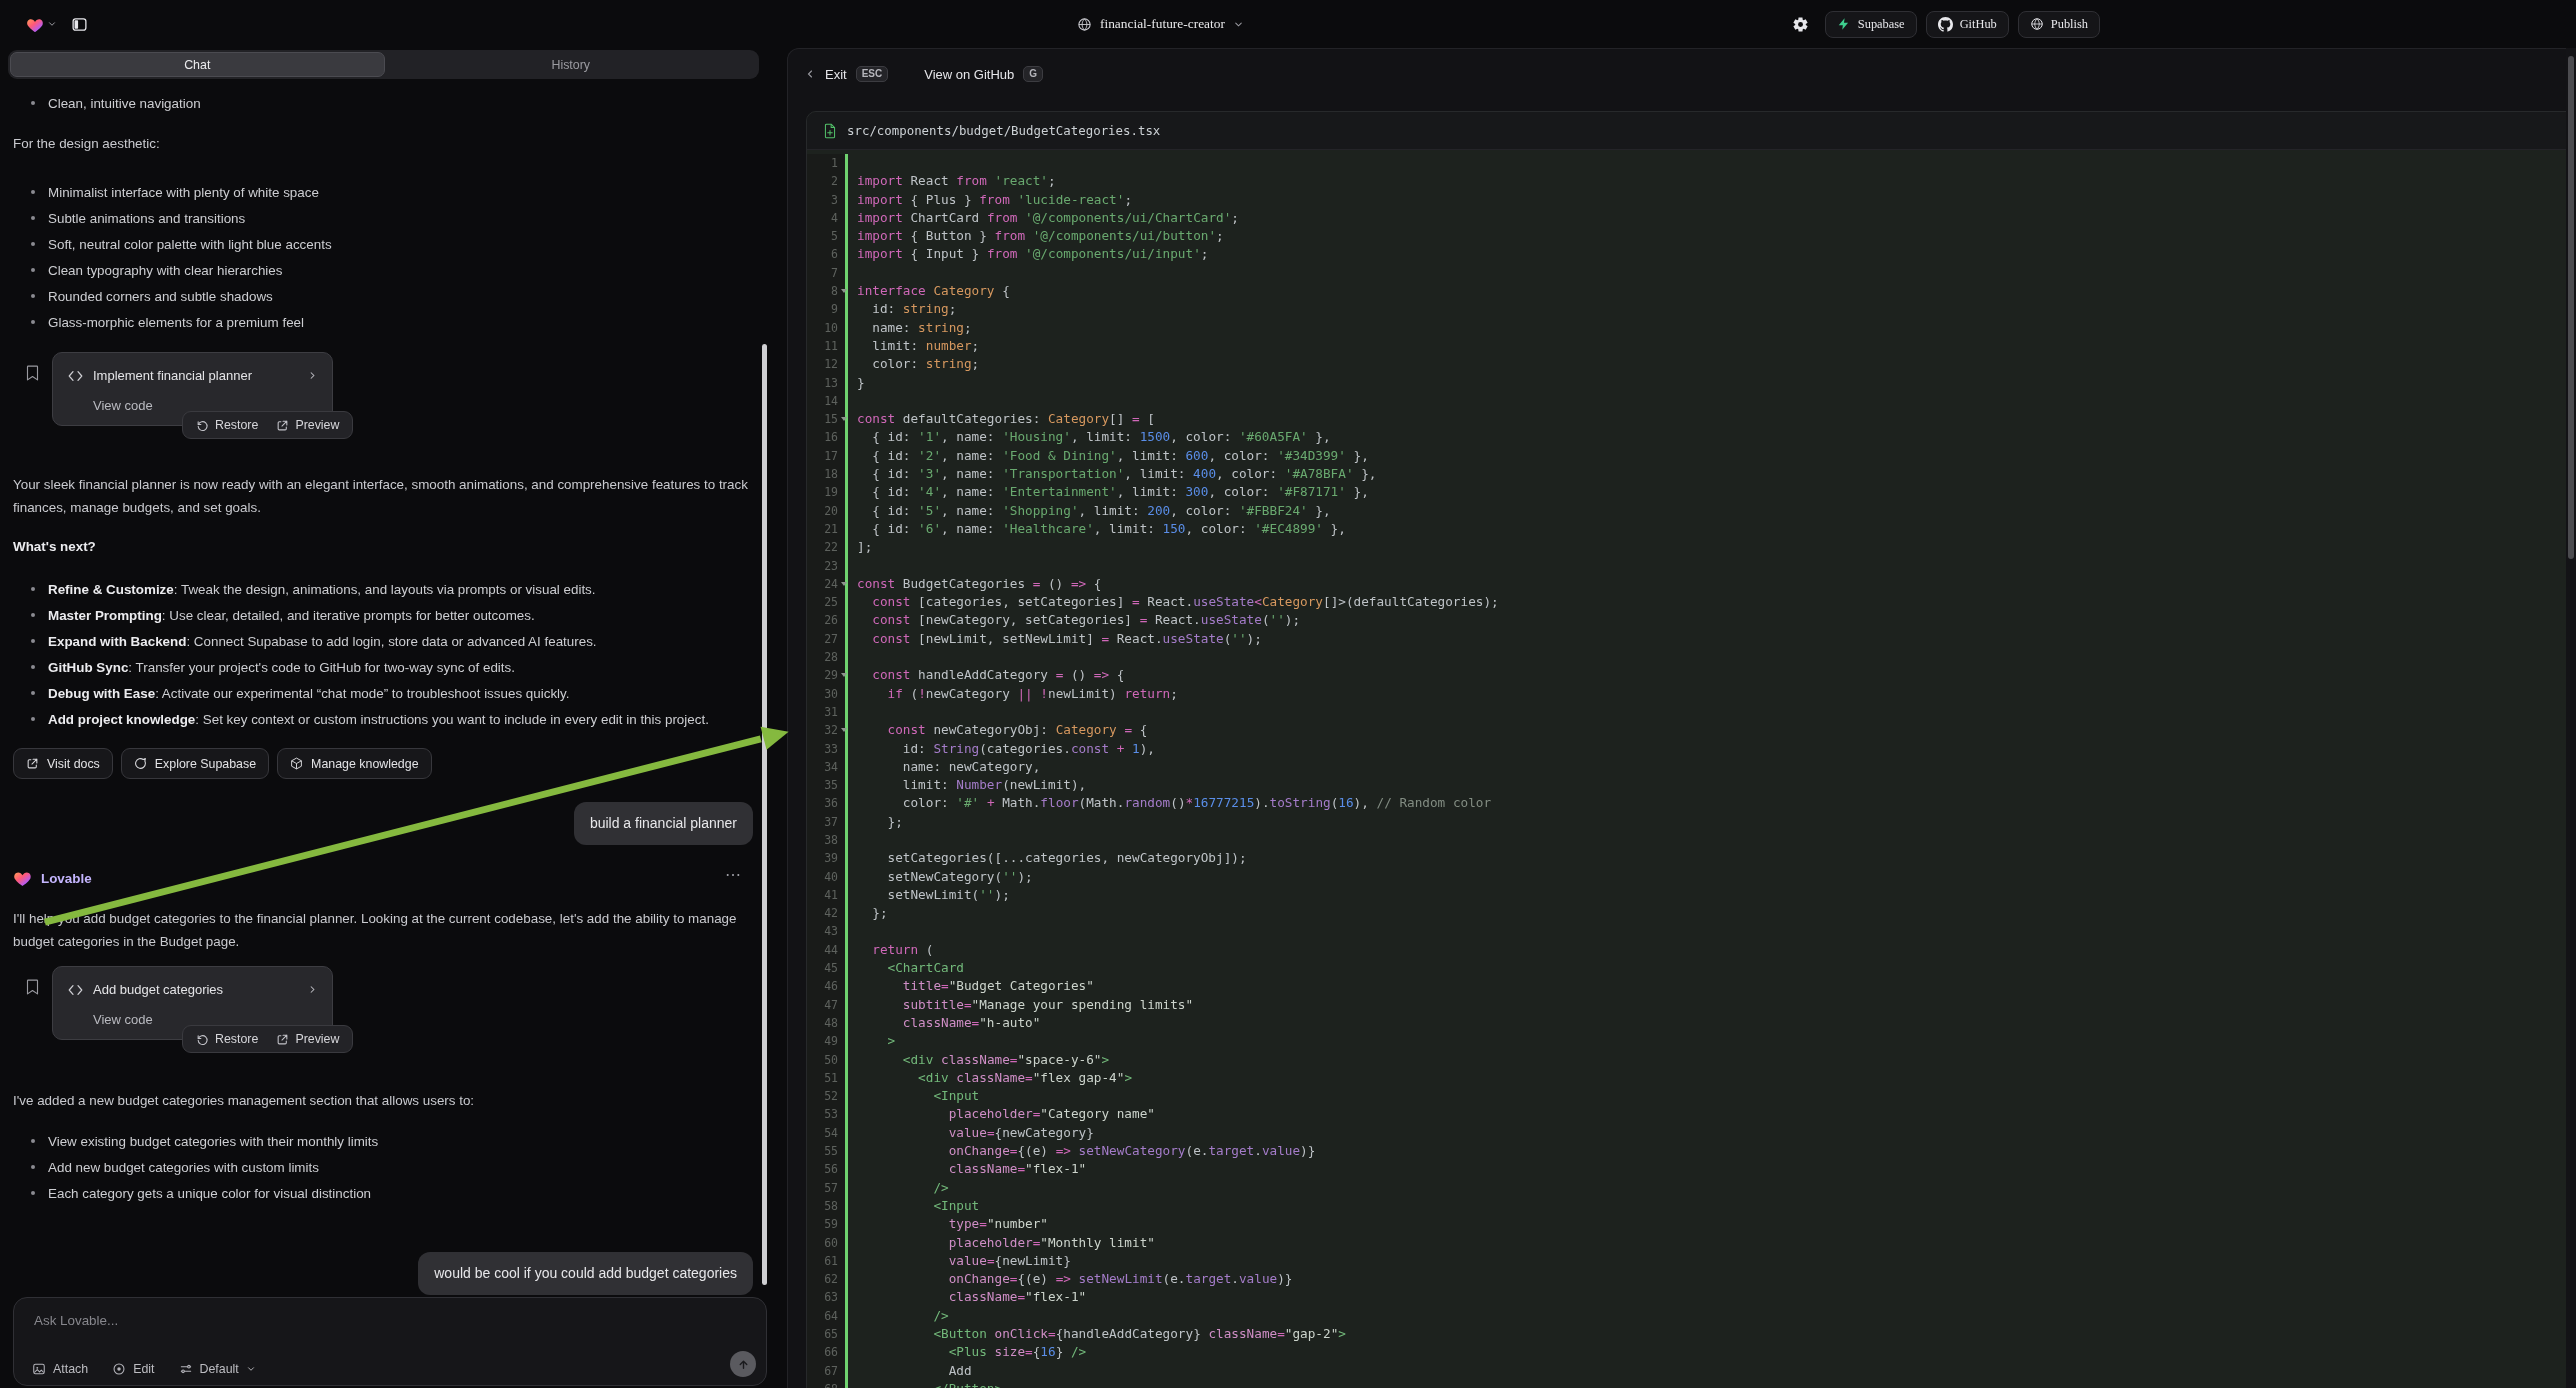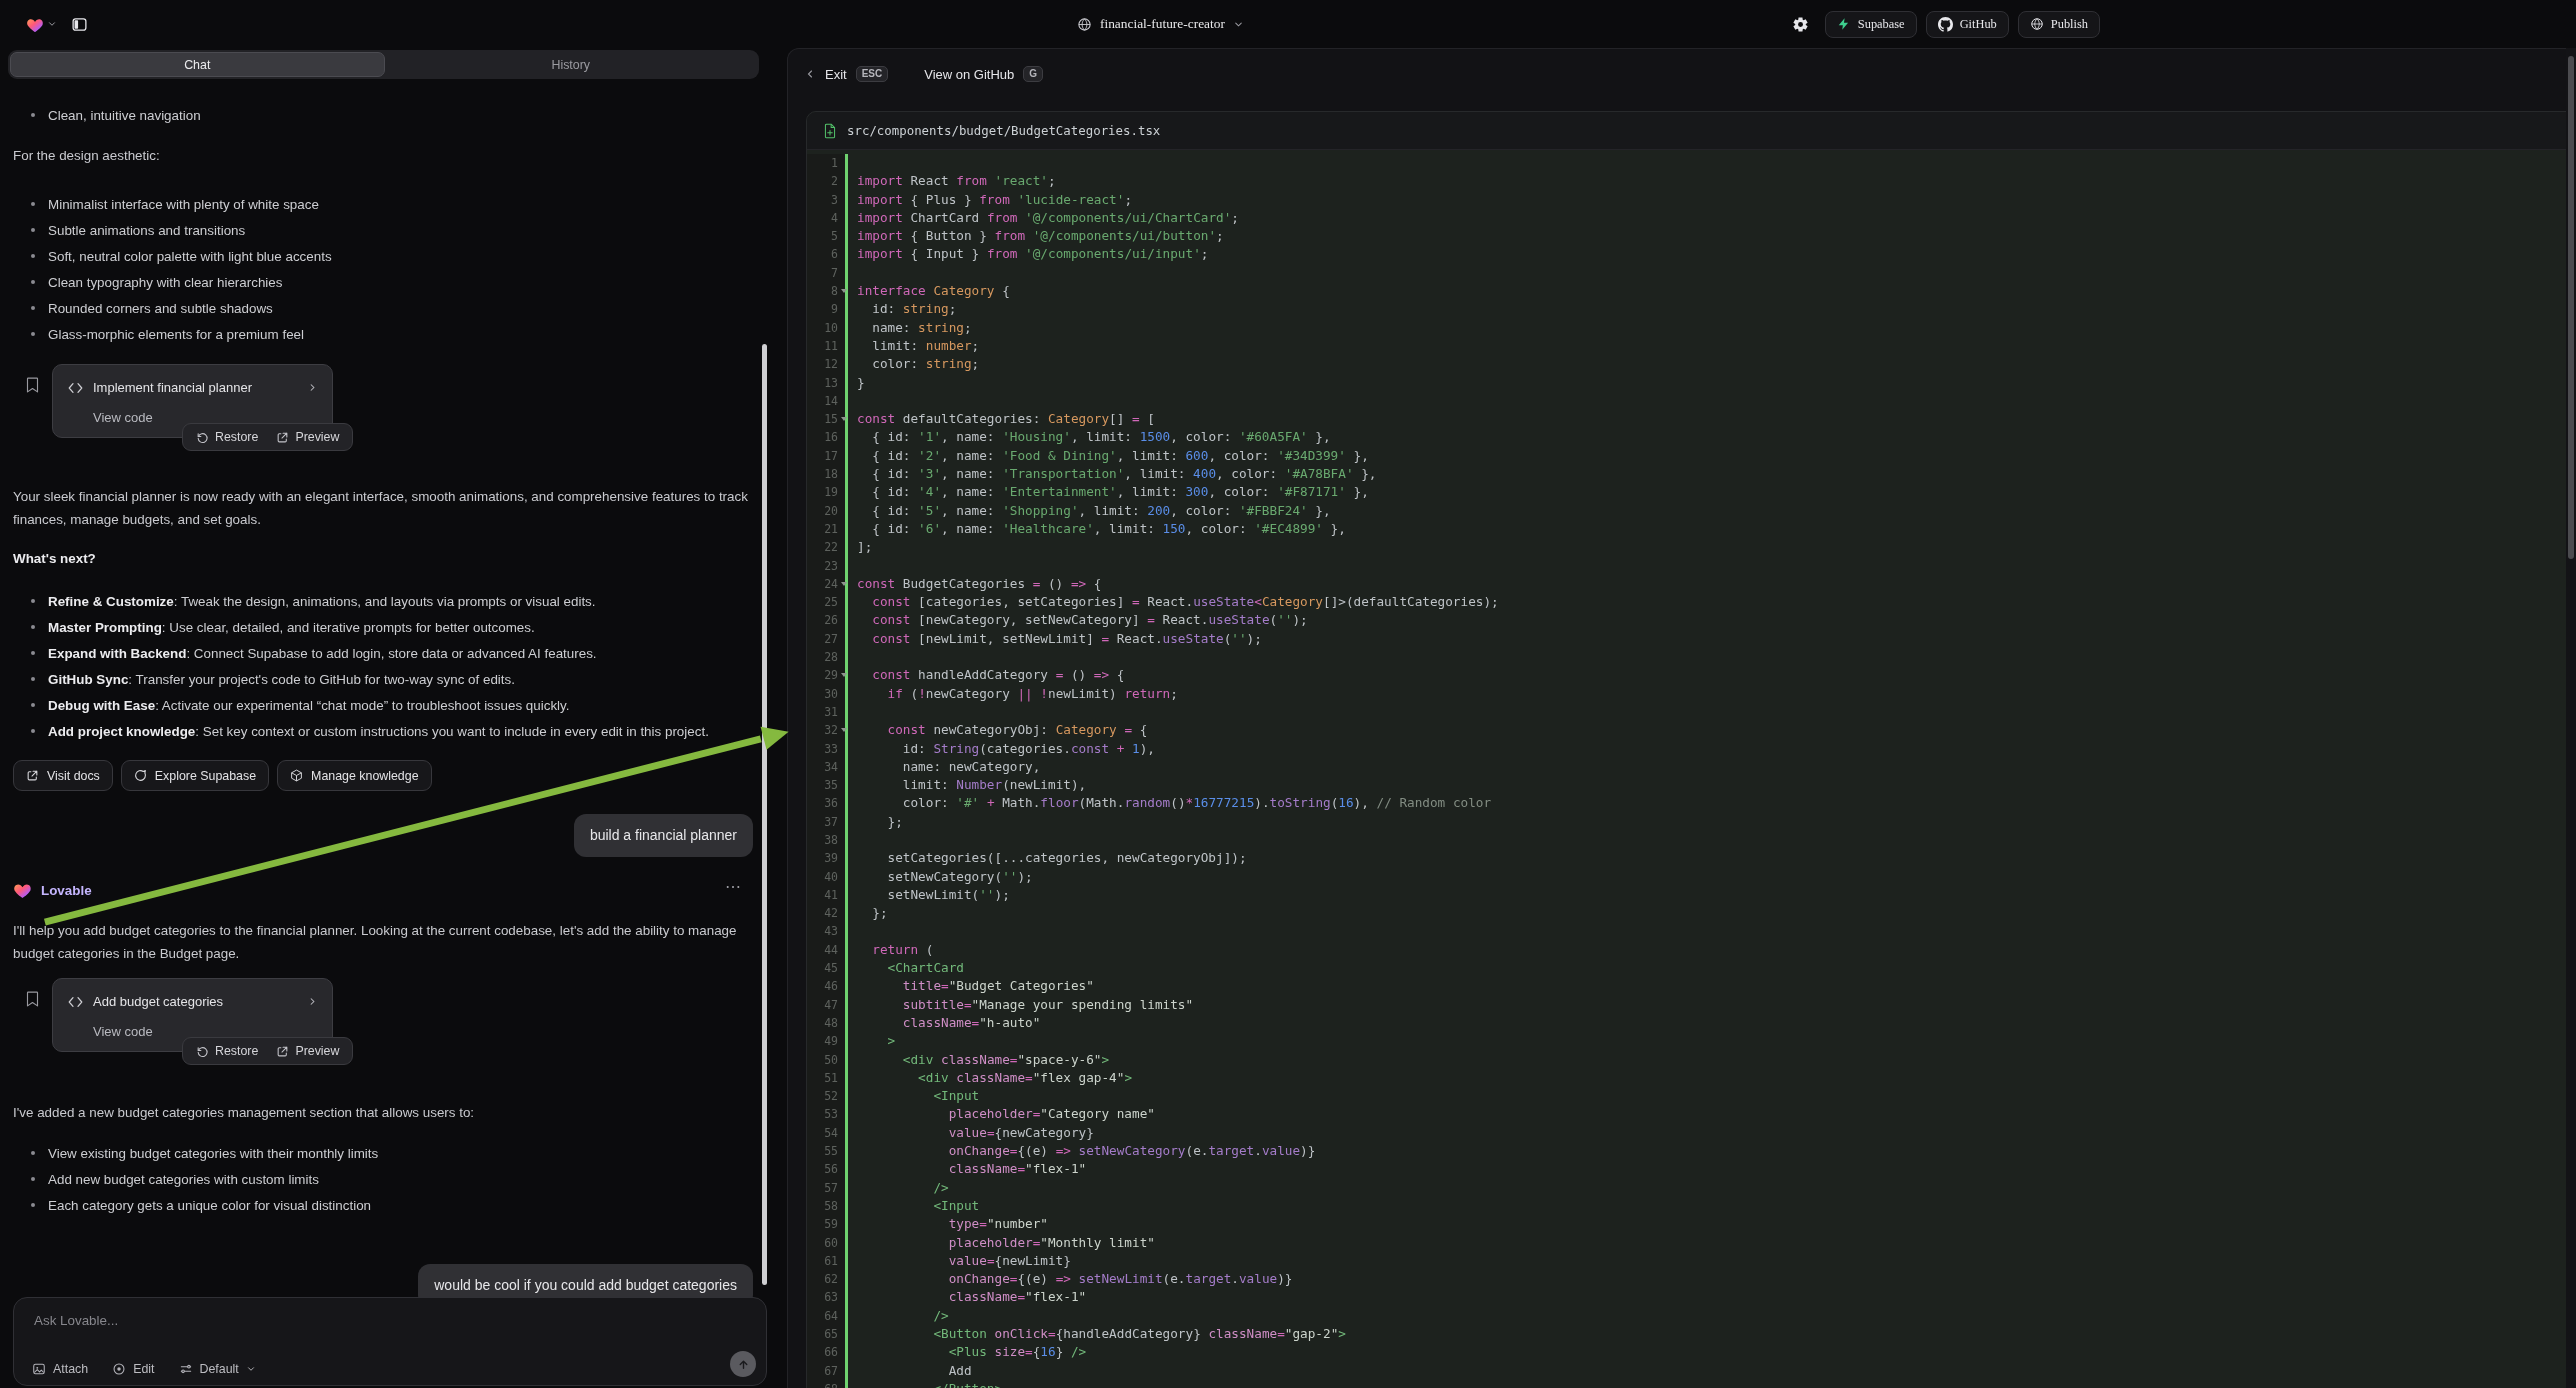--- a/index.html
+++ b/index.html
@@ -31,21 +31,21 @@
   .tab{flex:1;display:flex;align-items:center;justify-content:center;font-size:12.4px;color:#9b9ba1;border-radius:7px;}
   .tab.active{background:#3a3a3f;border:1px solid #4b4b51;color:#ececef;}
   .chat-body{position:absolute;left:0;top:84px;width:777px;bottom:0;padding:0 24px 0 13px;font-size:13.4px;line-height:23px;color:#c9cacf;}
   .para{margin:0;}
   .para.bold{font-weight:700;color:#ececef;}
   .h-design{margin-top:14px;}
   .bullet-item{display:flex;min-height:26px;align-items:baseline;}
   .bullet-item .dot{width:4px;height:4px;border-radius:50%;background:#8b8b91;flex:none;margin:0 13px 0 18px;position:relative;top:-3px;}
   .bullet-text{color:#cdced2;}
   .bullet-text b{color:#ececef;}
-  .b-intro{margin-top:20px;}
+  .b-intro{margin-top:8px;}
   .b-design{margin-top:26px;}
   .b-next{margin-top:20px;}
   .b-added{margin-top:18px;}
   .p-ready{margin-top:34px;}
   .h-next{margin-top:16px;}
   .p-reply{margin-top:18px;}
   .p-added{margin-top:36px;}
 
   .vcard-wrap{position:relative;margin-top:15px;height:87px;}
   .vcard-wrap.second{margin-top:13px;}
@@ -625,21 +625,21 @@
           <div class="code-row">
             <span class="gut">24<i class="fold"></i></span>
             <span class="code-text"><span class="tk-k">const</span><span class="tk-p"> BudgetCategories </span><span class="tk-o">=</span><span class="tk-p"> () </span><span class="tk-o">=&gt;</span><span class="tk-p"> {</span></span>
           </div>
           <div class="code-row">
             <span class="gut">25</span>
             <span class="code-text"><span class="tk-p">  </span><span class="tk-k">const</span><span class="tk-p"> [categories, setCategories] </span><span class="tk-o">=</span><span class="tk-p"> React.</span><span class="tk-f">useState</span><span class="tk-o">&lt;</span><span class="tk-t">Category</span><span class="tk-p">[]&gt;(defaultCategories);</span></span>
           </div>
           <div class="code-row">
             <span class="gut">26</span>
-            <span class="code-text"><span class="tk-p">  </span><span class="tk-k">const</span><span class="tk-p"> [newCategory, setNewCategory] </span><span class="tk-o">=</span><span class="tk-p"> React.</span><span class="tk-f">useState</span><span class="tk-p">(</span><span class="tk-s">''</span><span class="tk-p">);</span></span>
+            <span class="code-text"><span class="tk-p">  </span><span class="tk-k">const</span><span class="tk-p"> [newCategory, setCategories] </span><span class="tk-o">=</span><span class="tk-p"> React.</span><span class="tk-f">useState</span><span class="tk-p">(</span><span class="tk-s">''</span><span class="tk-p">);</span></span>
           </div>
           <div class="code-row">
             <span class="gut">27</span>
             <span class="code-text"><span class="tk-p">  </span><span class="tk-k">const</span><span class="tk-p"> [newLimit, setNewLimit] </span><span class="tk-o">=</span><span class="tk-p"> React.</span><span class="tk-f">useState</span><span class="tk-p">(</span><span class="tk-s">''</span><span class="tk-p">);</span></span>
           </div>
           <div class="code-row">
             <span class="gut">28</span>
             <span class="code-text"></span>
           </div>
           <div class="code-row">

